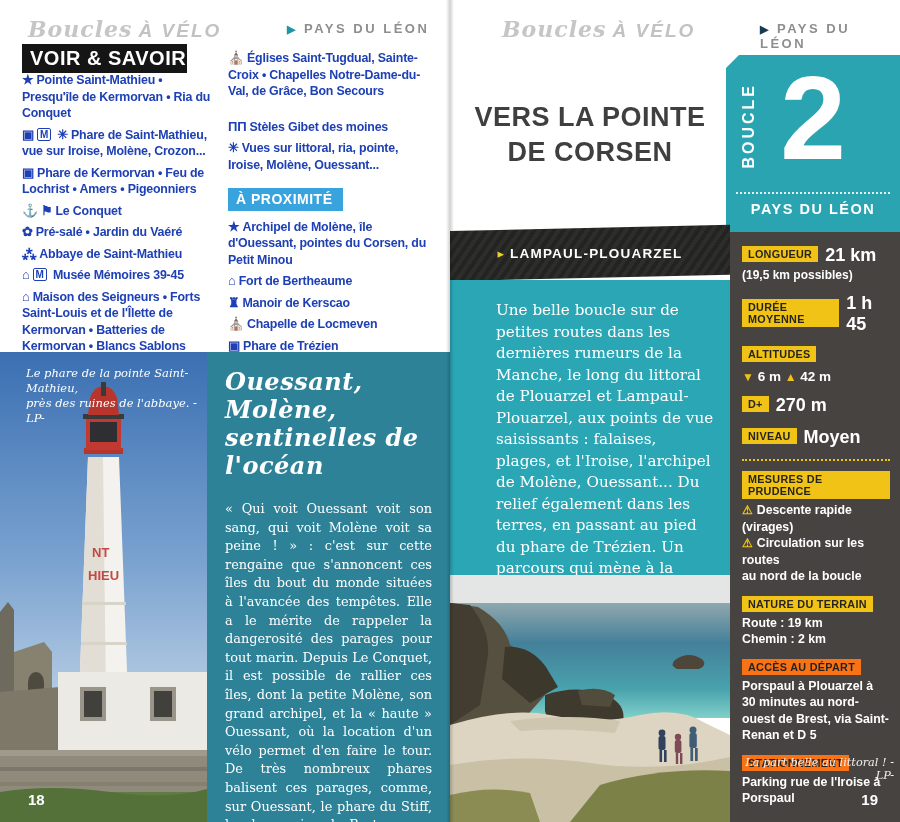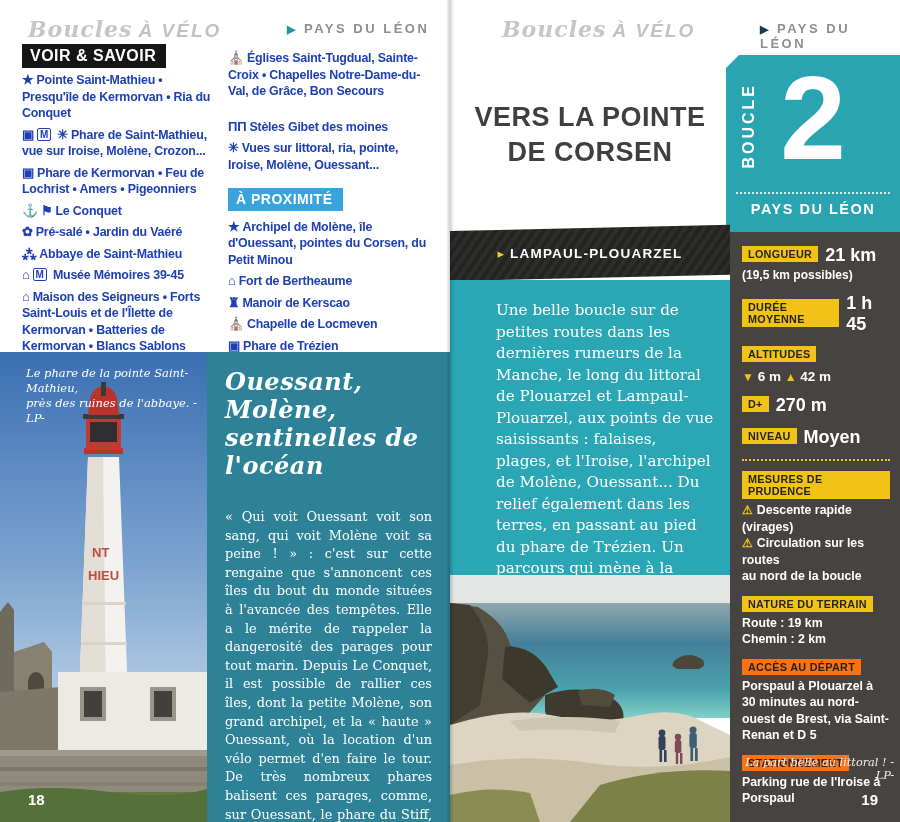--- a/index.html
+++ b/index.html
@@ -19,21 +19,21 @@
   .logo .bold  { font-family:"Liberation Sans", sans-serif; font-style:italic; font-weight:bold; font-size:19px; letter-spacing:2px; color:#c2c2c2; }
   .section-head { position:absolute; top:5px; font-size:13px; font-weight:bold; letter-spacing:2.5px; color:#8e8e8e; }
   #page-left  .section-head { left:287px; }
   #page-right .section-head { left:310px; }
   .tri { font-size:11px; margin-right:6px; }
   #page-left  .tri { color:#1f96a8; }
   #page-right .tri { color:#173a52; }
 
   
   .vs-badge { position:absolute; left:22px; top:44px; background:#151515; color:#fff;
-              font-weight:bold; font-size:16px; letter-spacing:.5px; padding:3px 10px 3px 8px; }
+              font-weight:bold; font-size:20px; letter-spacing:.5px; padding:3px 1px 3px 8px; }
   .listcol { position:absolute; top:72px; width:200px; color:#1e40b4; font-size:12.4px;
              font-weight:bold; line-height:16.5px; letter-spacing:-0.2px; }
   #col1 { left:22px; }
   #col2 { left:228px; top:50px; }
   .li { margin-bottom:5px; }
   .ic { color:#1e40b4; font-size:13px; margin-right:3px; }
   .ic.boxed { display:inline-block; border:1.6px solid #1e40b4; font-size:10px; line-height:11px;
               width:14px; text-align:center; border-radius:2px; vertical-align:1px; }
   .prox-badge { display:inline-block; background:#38a3dc; color:#fff; font-weight:bold; font-size:14px;
                 letter-spacing:.5px; padding:3px 10px 3px 8px; margin:10px 0 8px 0; }
@@ -44,21 +44,21 @@
   .photo-left svg { display:block; }
   .photo-caption { position:absolute; left:26px; top:14px; color:#fff;
                    font-family:"DejaVu Serif", serif; font-style:italic; font-size:11.5px; line-height:15px; }
   .pagenum { position:absolute; bottom:14px; color:#fff; font-weight:bold; font-size:15px; }
   .pagenum.left { left:28px; }
 
   
   .article { position:absolute; left:207px; top:352px; width:243px; height:470px;
              background:#2e8298; color:#fff; padding:16px 18px 0 18px; }
   .article h2 { font-family:"DejaVu Serif", serif; font-style:italic; font-weight:bold;
-                font-size:24px; line-height:28px; letter-spacing:.5px; margin-bottom:28px; }
+                font-size:24px; line-height:28px; letter-spacing:.5px; margin-bottom:20px; }
   .article p { font-family:"DejaVu Serif", serif; font-size:12.9px; line-height:18.6px;
                text-align:justify; }
 
   
   .route-title { position:absolute; left:0px; top:100px; width:280px; text-align:center;
                  color:#3f3f3f; font-weight:bold; font-size:27px; line-height:35px; letter-spacing:.5px; }
 
   .badge { position:absolute; left:276px; top:55px; width:174px; height:177px; background:#2ba4b2; }
   .badge .fold { position:absolute; left:0; top:0; width:0; height:0;
                  border-top:13px solid #fff; border-right:13px solid transparent; }

